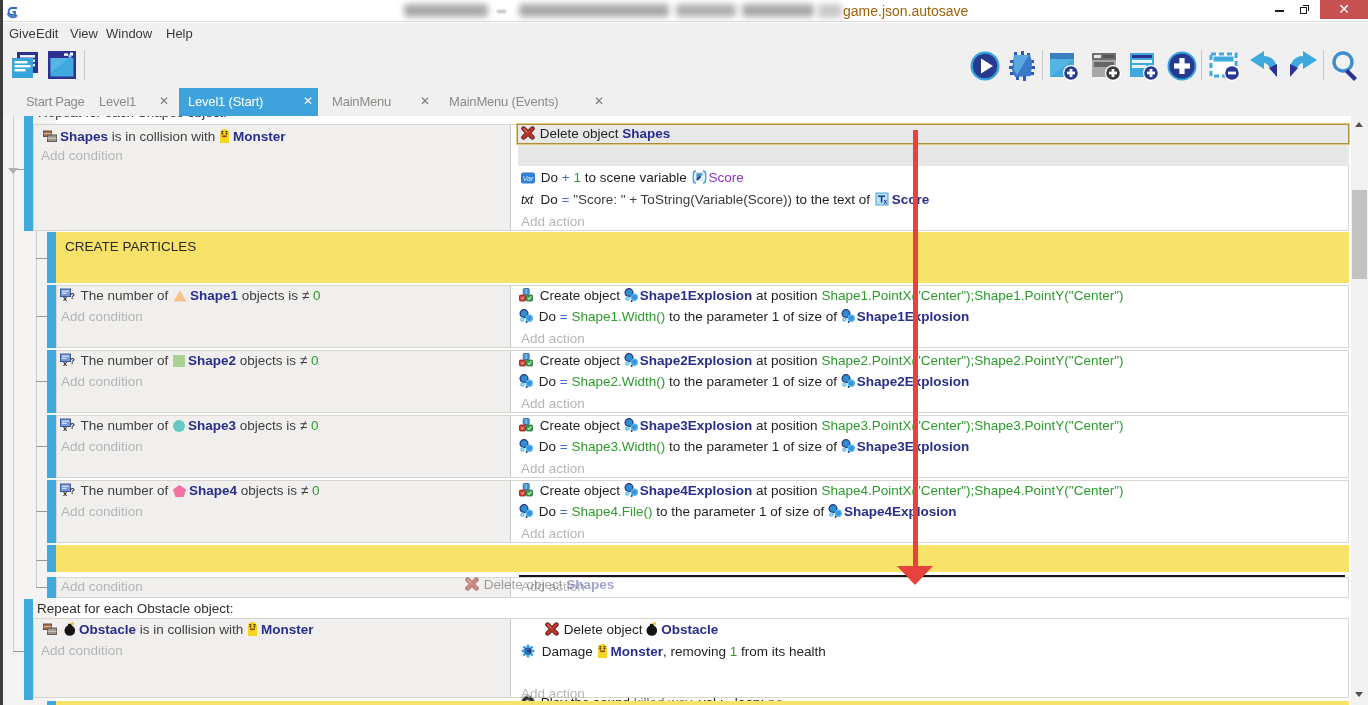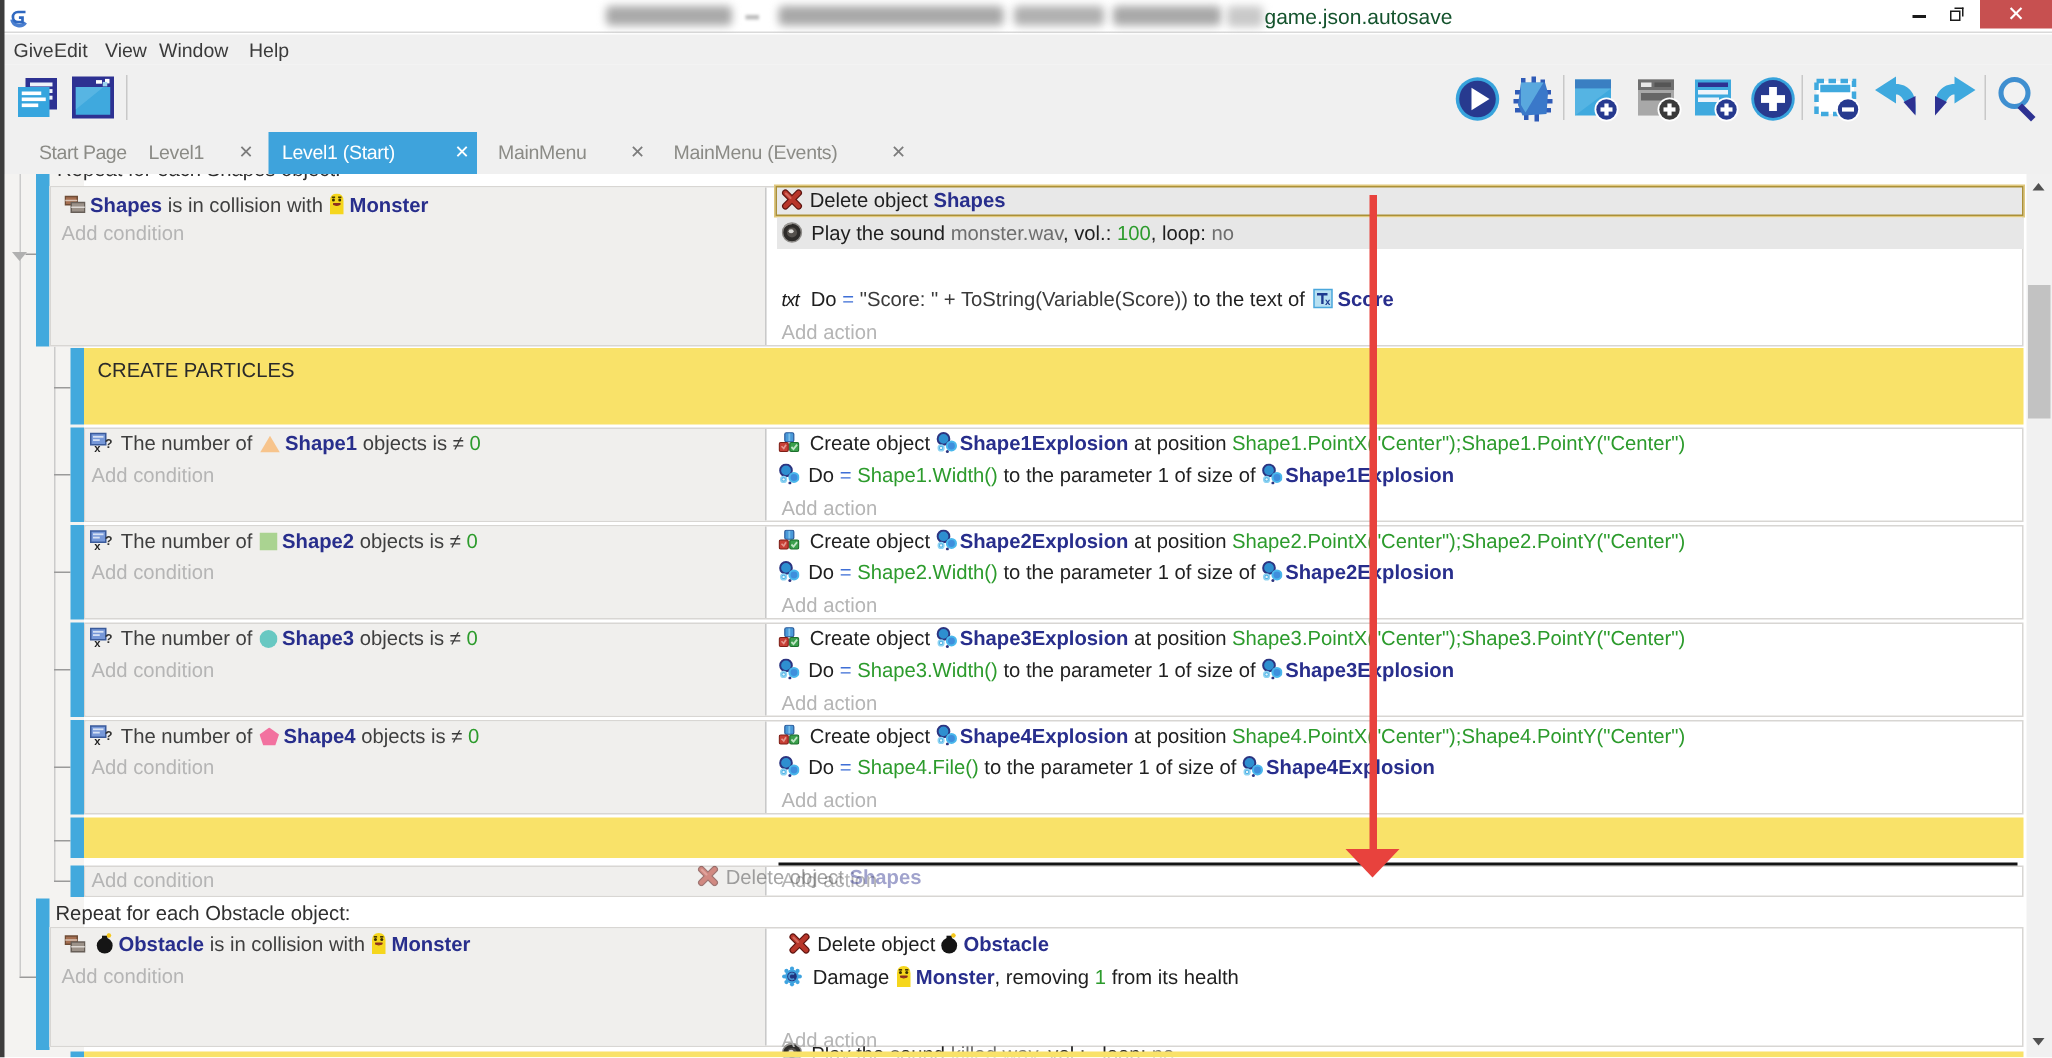--- a/index.html
+++ b/index.html
@@ -24,21 +24,21 @@
       <path d="M3 10 a5 5 0 0 0 9 2" stroke="#4a7fd0" stroke-width="2.4" fill="none"></path>
       <path d="M12 5 h-5 a3.4 3.4 0 0 0 0 6.8 h3 v-3 h-2.4" stroke="#2f68c0" stroke-width="1.8" fill="none"></path>
     </svg>
 </div>
 <div class="abs" style="left:404px;top:4px;width:84px;height:13px;background:#a9a9a9;filter:blur(3px);border-radius:3px"></div>
 <div class="abs" style="left:497px;top:10px;width:9px;height:3px;background:#bbb;filter:blur(1px)"></div>
 <div class="abs" style="left:519px;top:4px;width:150px;height:13px;background:#a8a8a8;filter:blur(3px);border-radius:3px"></div>
 <div class="abs" style="left:676px;top:4px;width:60px;height:13px;background:#b0b0b0;filter:blur(3px);border-radius:3px"></div>
 <div class="abs" style="left:742px;top:4px;width:72px;height:13px;background:#a8a8a8;filter:blur(3px);border-radius:3px"></div>
 <div class="abs" style="left:818px;top:4px;width:24px;height:14px;background:#c9c9c9;filter:blur(3px);border-radius:3px"></div>
-<div class="abs" style="left:843px;top:3px;font-size:14px;color:#14532d">game.json.autosave</div>
+<div class="abs" style="left:843px;top:3px;font-size:14px;color:#a16207">game.json.autosave</div>
 <div class="abs" style="left:1275px;top:10px;width:9px;height:2px;background:#1a1a1a"></div>
 <div class="abs" style="left:1303px;top:5px;width:6px;height:6px;border:1px solid #1a1a1a;border-left:none;border-bottom:none"></div>
 <div class="abs" style="left:1300px;top:7px;width:7px;height:7px;border:1px solid #1a1a1a;background:#fff"></div>
 <div class="abs" style="left:1320px;top:0;width:48px;height:19px;background:#c75050;color:#fff;text-align:center;font-size:14px;line-height:19px">✕</div>
 
 <div class="abs" style="left:0;top:23px;width:1368px;height:20px;background:#f0f0f0"></div>
 <div class="abs" style="top:26px;left:9px;font-size:13px;color:#3a3a3a">Give</div>
 <div class="abs" style="top:26px;left:36px;font-size:13px;color:#3a3a3a">Edit</div>
 <div class="abs" style="top:26px;left:70px;font-size:13px;color:#3a3a3a">View</div>
 <div class="abs" style="top:26px;left:106px;font-size:13px;color:#3a3a3a">Window</div>
@@ -225,27 +225,30 @@
             <line x1="2.6" y1="2.6" x2="11.4" y2="11.4"></line>
             <line x1="11.4" y1="2.6" x2="2.6" y2="11.4"></line>
           </g>
           <g stroke="#b8362a" stroke-width="3" stroke-linecap="round">
             <line x1="2.6" y1="2.6" x2="11.4" y2="11.4"></line>
             <line x1="11.4" y1="2.6" x2="2.6" y2="11.4"></line>
           </g>
           <line x1="3" y1="3" x2="6" y2="6" stroke="#d4685c" stroke-width="1.4" stroke-linecap="round"></line>
         </svg></span> Delete object <b class="obj">Shapes</b></div>
 <div class="abs" style="left:518px;top:29px;width:831px;height:21px;background:#e7e7e7"></div>
-<div class="row" style="left:521px;top:29px"><span class="ic" style="margin-right:2px"><svg width="14" height="14" viewBox="0 0 14 14">
-          <circle cx="7" cy="7" r="6.3" fill="#2e2c2a"></circle>
-          <circle cx="7" cy="7" r="6.3" fill="none" stroke="#8d8b88" stroke-width="1"></circle>
-          <circle cx="7" cy="7" r="3.4" fill="#55514d"></circle>
-          <ellipse cx="6.4" cy="6.2" rx="1.7" ry="1.3" fill="#dcdad6"></ellipse>
-          <path d="M2 3 Q4 1 7 1" stroke="#9a9894" stroke-width="1" fill="none"></path>
-        </svg></span> Play the sound <span class="gy">monster.wav</span>, vol.: <span class="g">100</span>, loop: <span class="gy">no</span></div>
+<div class="row" style="left:521px;top:51px"><span class="ic" style="margin-right:2px"><svg width="14" height="12" viewBox="0 0 14 12">
+          <rect x="0" y="0.5" width="14" height="11" rx="2" fill="#2f80d6"></rect>
+          <text x="7" y="8.8" font-size="7" font-style="italic" font-family="Liberation Sans" fill="#e8f1fb" text-anchor="middle">Var</text>
+        </svg></span> Do <span class="op">+</span> <span class="g">1</span> to scene variable <span class="ic" style="margin:0 2px 0 1px"><svg width="15" height="14" viewBox="0 0 15 14">
+          <path d="M4 1 Q1.5 1 1.5 3.5 Q1.5 7 0.5 7 Q1.5 7 1.5 10.5 Q1.5 13 4 13" stroke="#45a1d8" stroke-width="1.6" fill="none"></path>
+          <path d="M11 1 Q13.5 1 13.5 3.5 Q13.5 7 14.5 7 Q13.5 7 13.5 10.5 Q13.5 13 11 13" stroke="#45a1d8" stroke-width="1.6" fill="none"></path>
+          <rect x="4.2" y="3" width="6.6" height="7.6" fill="#2e9ad4" stroke="#b8c4d8" stroke-width="1"></rect>
+          <path d="M4.2 10.6 L10.8 4.6 L10.8 10.6 Z" fill="#e9f2f8"></path>
+          <path d="M5 9.8 L8.6 6.6" stroke="#1d2f6e" stroke-width="1.6"></path>
+        </svg></span><span class="p">Score</span></div>
 <div class="row" style="left:521px;top:73px"><span style="display:inline-block;font-style:italic;font-size:12.5px;color:#1a1a1a;margin-right:4px;letter-spacing:-0.5px">txt</span> Do <span class="op">=</span> <span style="color:#3a3a3a">"Score: " + ToString(Variable(Score))</span> to the text of <span class="ic" style="margin:0 3px 0 1px"><svg width="14" height="14" viewBox="0 0 14 14">
           <rect x="0.5" y="0.5" width="13" height="13" fill="#4aa7dc"></rect>
           <rect x="1.5" y="1.5" width="11" height="11" fill="#b7e0f2"></rect>
           <path d="M3 3.4 L10 3.4 L10 5 L7.4 5 L7.4 10.6 L5.8 10.6 L5.8 5 L3 5 Z" fill="#1d3a8f"></path>
           <text x="10.2" y="11.5" font-size="6.5" font-weight="bold" fill="#1d3a8f" text-anchor="middle">x</text>
         </svg></span><b class="obj">Score</b></div>
 <div class="row add" style="left:521px;top:95px">Add action</div>
 
 <div class="abs" style="left:47px;top:116px;width:9px;height:51px;background:#42a9dd"></div>
 <div class="abs" style="left:56px;top:116px;width:1293px;height:51px;background:#f9e269"></div>
@@ -457,21 +460,21 @@
         </svg></span><b class="obj">Obstacle</b> is in collision with <span class="ic" style="margin-right:3px"><svg width="11" height="14" viewBox="0 0 11 14">
           <path d="M1 14 L1 5 Q1 0 5.5 0 Q10 0 10 5 L10 14 Z" fill="#f5d61d"></path>
           <rect x="2.2" y="2" width="2.2" height="1.1" fill="#4a3a00"></rect>
           <rect x="6.4" y="2" width="2.2" height="1.1" fill="#4a3a00"></rect>
           <circle cx="3.3" cy="4.4" r="1" fill="#3a2f00"></circle>
           <circle cx="7.5" cy="4.4" r="1" fill="#3a2f00"></circle>
           <path d="M3 6.4 Q5.5 9 8 6.4 L8 7 Q5.5 9.6 3 7 Z" fill="#8c2f1f"></path>
           <rect x="3" y="6.4" width="5" height="1.4" rx=".6" fill="#8c2f1f"></rect>
         </svg></span><b class="obj">Monster</b></div>
 <div class="crow add" style="left:41px;top:524px">Add condition</div>
-<div class="row" style="left:526px;top:503px"><span class="ic" style="margin-right:1px"><svg width="14" height="14" viewBox="0 0 14 14">
+<div class="row" style="left:545px;top:503px"><span class="ic" style="margin-right:1px"><svg width="14" height="14" viewBox="0 0 14 14">
           <g stroke="#5d1410" stroke-width="4.6" stroke-linecap="round">
             <line x1="2.6" y1="2.6" x2="11.4" y2="11.4"></line>
             <line x1="11.4" y1="2.6" x2="2.6" y2="11.4"></line>
           </g>
           <g stroke="#b8362a" stroke-width="3" stroke-linecap="round">
             <line x1="2.6" y1="2.6" x2="11.4" y2="11.4"></line>
             <line x1="11.4" y1="2.6" x2="2.6" y2="11.4"></line>
           </g>
           <line x1="3" y1="3" x2="6" y2="6" stroke="#d4685c" stroke-width="1.4" stroke-linecap="round"></line>
         </svg></span> Delete object <span class="ic" style="margin:0 3px 0 0"><svg width="12" height="14" viewBox="0 0 12 14">

